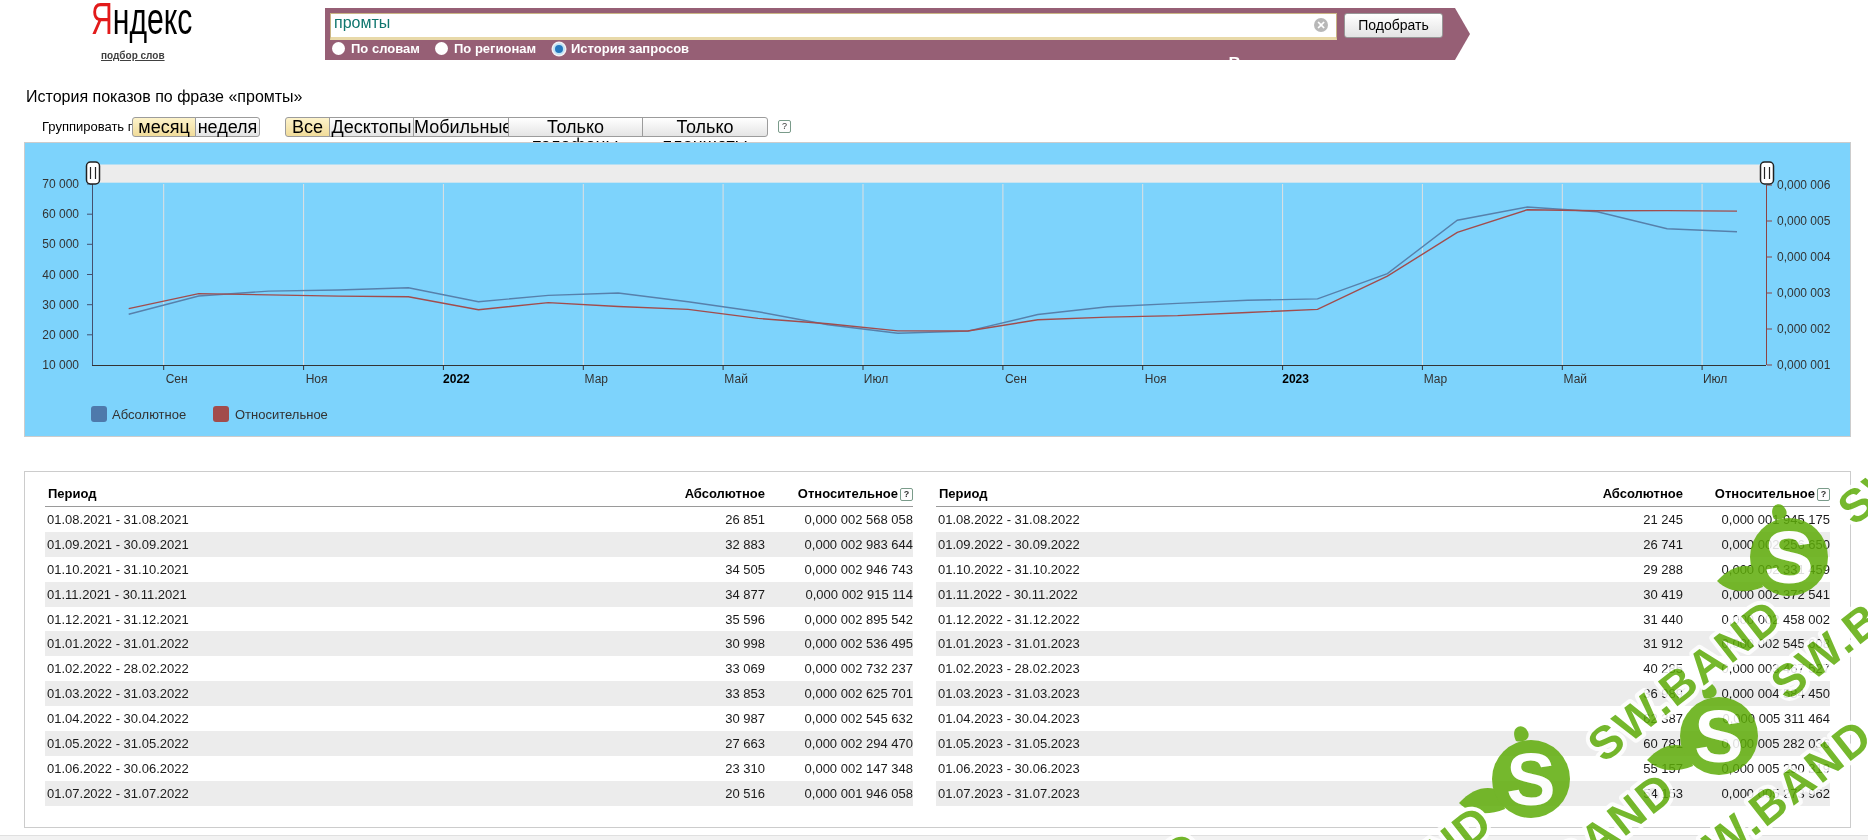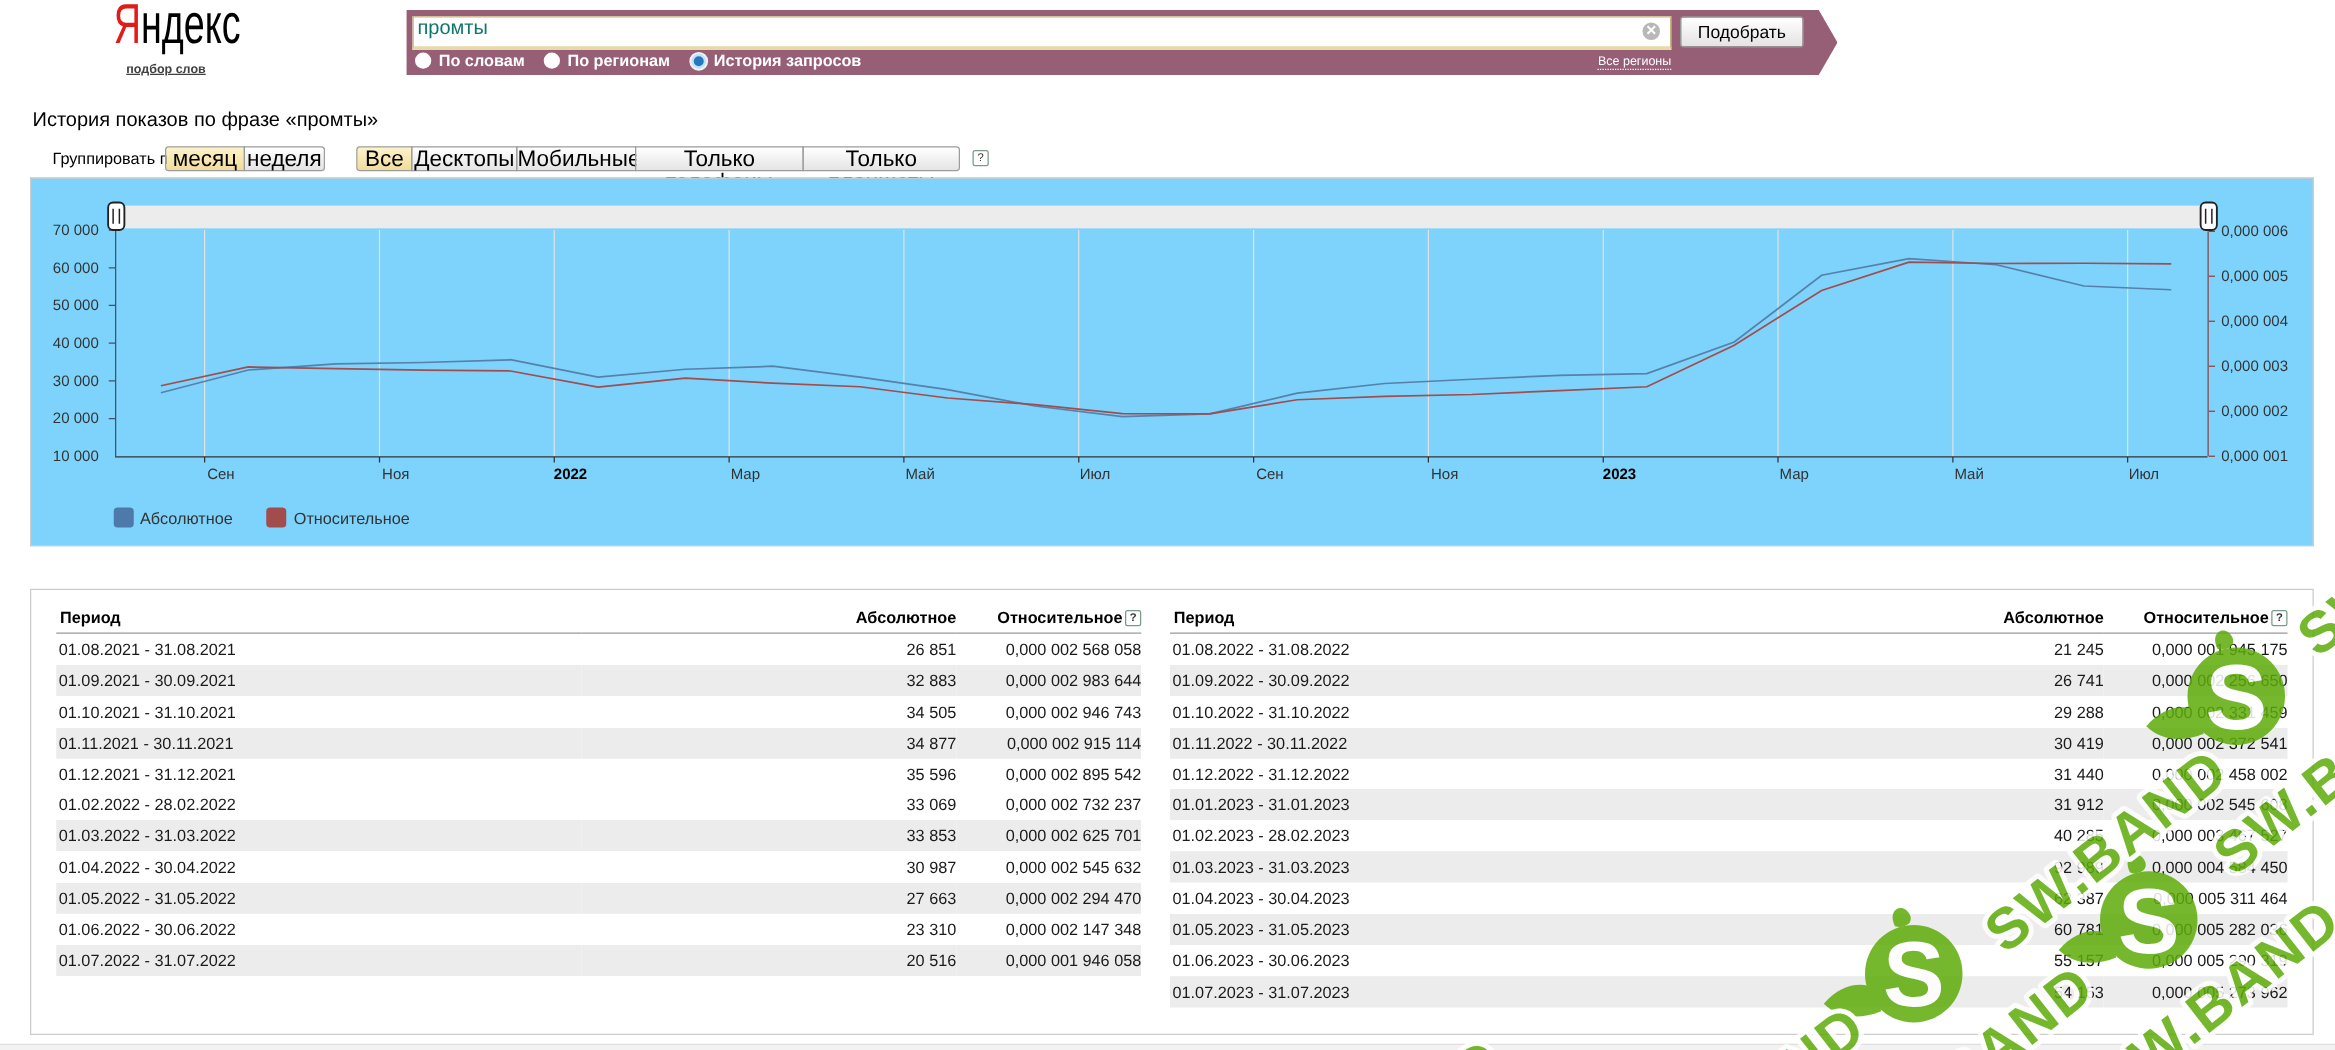--- a/index.html
+++ b/index.html
@@ -14,21 +14,21 @@
   clip-path:polygon(0 0,1130px 0,1145px 26px,1130px 52px,0 52px);}
 #inputbox{left:330px;top:13px;width:1005px;height:23px;background:#fff;border:1px solid #c9b584;border-bottom:3px solid #e8d9a9;}
 #qtext{left:334px;top:14px;font-size:16px;color:#0f766e;}
 #clearx{left:1314px;top:18px;width:14px;height:14px;border-radius:50%;background:#b8b8b8;color:#fff;
   font-size:11px;font-weight:bold;text-align:center;line-height:14px;}
 #btn{left:1344px;top:13px;width:97px;height:23px;border:1px solid #979797;border-radius:3px;
   background:linear-gradient(#ffffff,#e3e3e3);font-size:14px;color:#000;text-align:center;line-height:23px;}
 .radio{width:13px;height:13px;border-radius:50%;background:#fff;top:42px;}
 .radio.sel{background:#2578be;border:2px solid #bfe3f5;width:8px;height:8px;box-shadow:0 0 0 1.5px rgba(255,255,255,.9);top:43px;}
 .rlabel{top:41px;font-size:13px;font-weight:bold;color:#fff;}
-#allreg{top:44px;left:auto;right:531px;font-size:10px;font-weight:normal;color:#fff;border-bottom:1px dotted #fff;}
+#allreg{top:54px;left:auto;right:531px;font-size:17px;font-weight:bold;color:#fff;border-bottom:1px dotted #fff;}
 
 #h1{left:26px;top:88px;font-size:16px;color:#000;}
 #grplbl{left:42px;top:119px;font-size:13px;color:#000;}
 .btnseg{top:117px;height:18px;border:1px solid #9c9c9c;font-size:18px;color:#000;text-align:center;
   background:linear-gradient(#ffffff,#e4e4e4);line-height:18px;}
 .btnseg.yellow{background:linear-gradient(#fdf3cb,#f1dc9a);}
 .qicon{width:11px;height:11px;border:1px solid #7a9b8a;background:#fdfdfd;color:#333;font-size:9px;
   text-align:center;line-height:11px;border-radius:2px;}
 
 #chartbox{left:24px;top:142px;width:1825px;height:293px;border:1px solid #ccc;background:#7dd3fc;}
@@ -216,20 +216,25 @@
     <tr class="g">
           <td class="d">01.11.2021 - 30.11.2021</td>
           <td class="r">34 877</td>
           <td class="r">0,000 002 915 114</td>
         </tr>
     <tr>
           <td class="d">01.12.2021 - 31.12.2021</td>
           <td class="r">35 596</td>
           <td class="r">0,000 002 895 542</td>
         </tr>
+    <tr class="g">
+          <td class="d">01.01.2022 - 31.01.2022</td>
+          <td class="r">30 998</td>
+          <td class="r">0,000 002 536 495</td>
+        </tr>
     <tr>
           <td class="d">01.02.2022 - 28.02.2022</td>
           <td class="r">33 069</td>
           <td class="r">0,000 002 732 237</td>
         </tr>
     <tr class="g">
           <td class="d">01.03.2022 - 31.03.2022</td>
           <td class="r">33 853</td>
           <td class="r">0,000 002 625 701</td>
         </tr>
@@ -297,21 +302,21 @@
           <td class="r">31 912</td>
           <td class="r">0,000 002 545 608</td>
         </tr>
     <tr>
           <td class="d">01.02.2023 - 28.02.2023</td>
           <td class="r">40 285</td>
           <td class="r">0,000 003 467 527</td>
         </tr>
     <tr class="g">
           <td class="d">01.03.2023 - 31.03.2023</td>
-          <td class="r">92 989</td>
+          <td class="r">36 989</td>
           <td class="r">0,000 004 584 450</td>
         </tr>
     <tr>
           <td class="d">01.04.2023 - 30.04.2023</td>
           <td class="r">62 387</td>
           <td class="r">0,000 005 311 464</td>
         </tr>
     <tr class="g">
           <td class="d">01.05.2023 - 31.05.2023</td>
           <td class="r">60 781</td>

